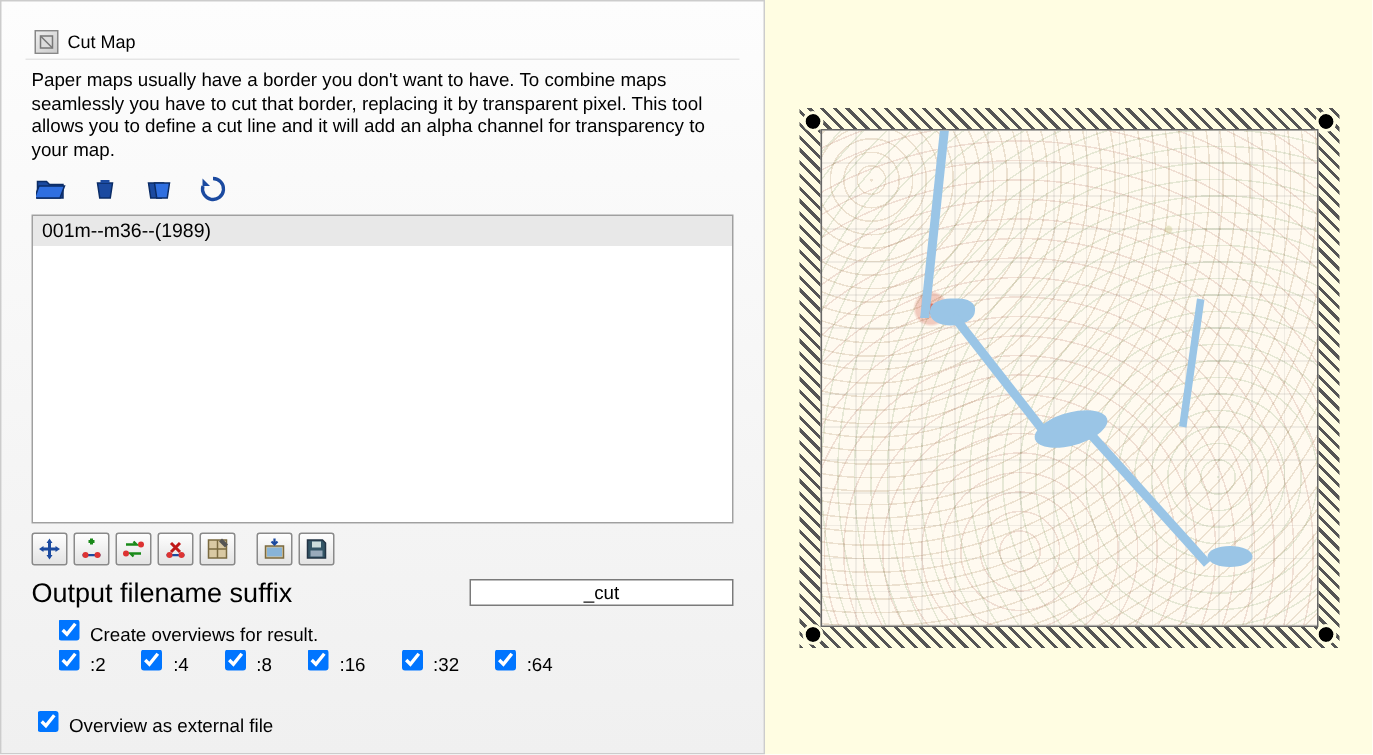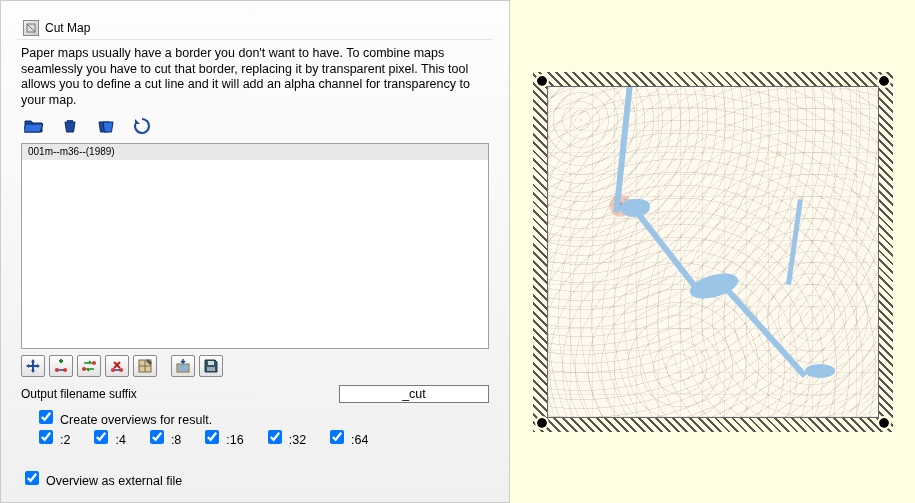--- a/index.html
+++ b/index.html
@@ -58,44 +58,44 @@
     margin: 0 4px;
     border: 1px solid #a0a0a0;
     background: #fff;
     flex: 0 0 206px;
     overflow: auto;
   }
   .list-item {
     padding: 2px 6px;
     background: #e8e8e8;
     border-bottom: 1px solid #e8e8e8;
-    font-size: 10px;
+    font-size: 13px;
     cursor: default;
   }
   .toolbar2 {
     display: flex;
     gap: 4px;
     padding: 6px 4px 4px 4px;
     align-items: center;
   }
   .tb2-btn {
     width: 24px; height: 22px;
     border: 1px solid #8a8a8a;
     background: linear-gradient(#fefefe,#e3e3e3);
     display:flex; align-items:center; justify-content:center;
     cursor:pointer;
     border-radius:2px;
   }
   .tb2-btn.spacer { border:none; background:none; cursor:default; width:6px; }
   .form-area { padding: 4px 4px 0 4px; }
   .row { display: flex; align-items: center; gap: 8px; margin-bottom: 4px; }
-  .row-label { font-size: 12px; }
+  .row-label { font-size: 18px; }
   .suffix-input {
     margin-left: auto;
-    width: 150px;
+    width: 176px;
     border: 1px solid #7a7a7a;
     padding: 1px 6px;
     font-size: 12.5px;
     text-align: center;
     background:#fff;
   }
   .cb { display: flex; align-items: flex-end; gap: 4px; margin-right: 20px; font-size: 12.5px; }
   .cb.indent { margin-left: 14px; }
   input[type=checkbox]{width:14px;height:14px;}
   .overview-row { display:flex; flex-wrap:wrap; padding-left:14px; }

